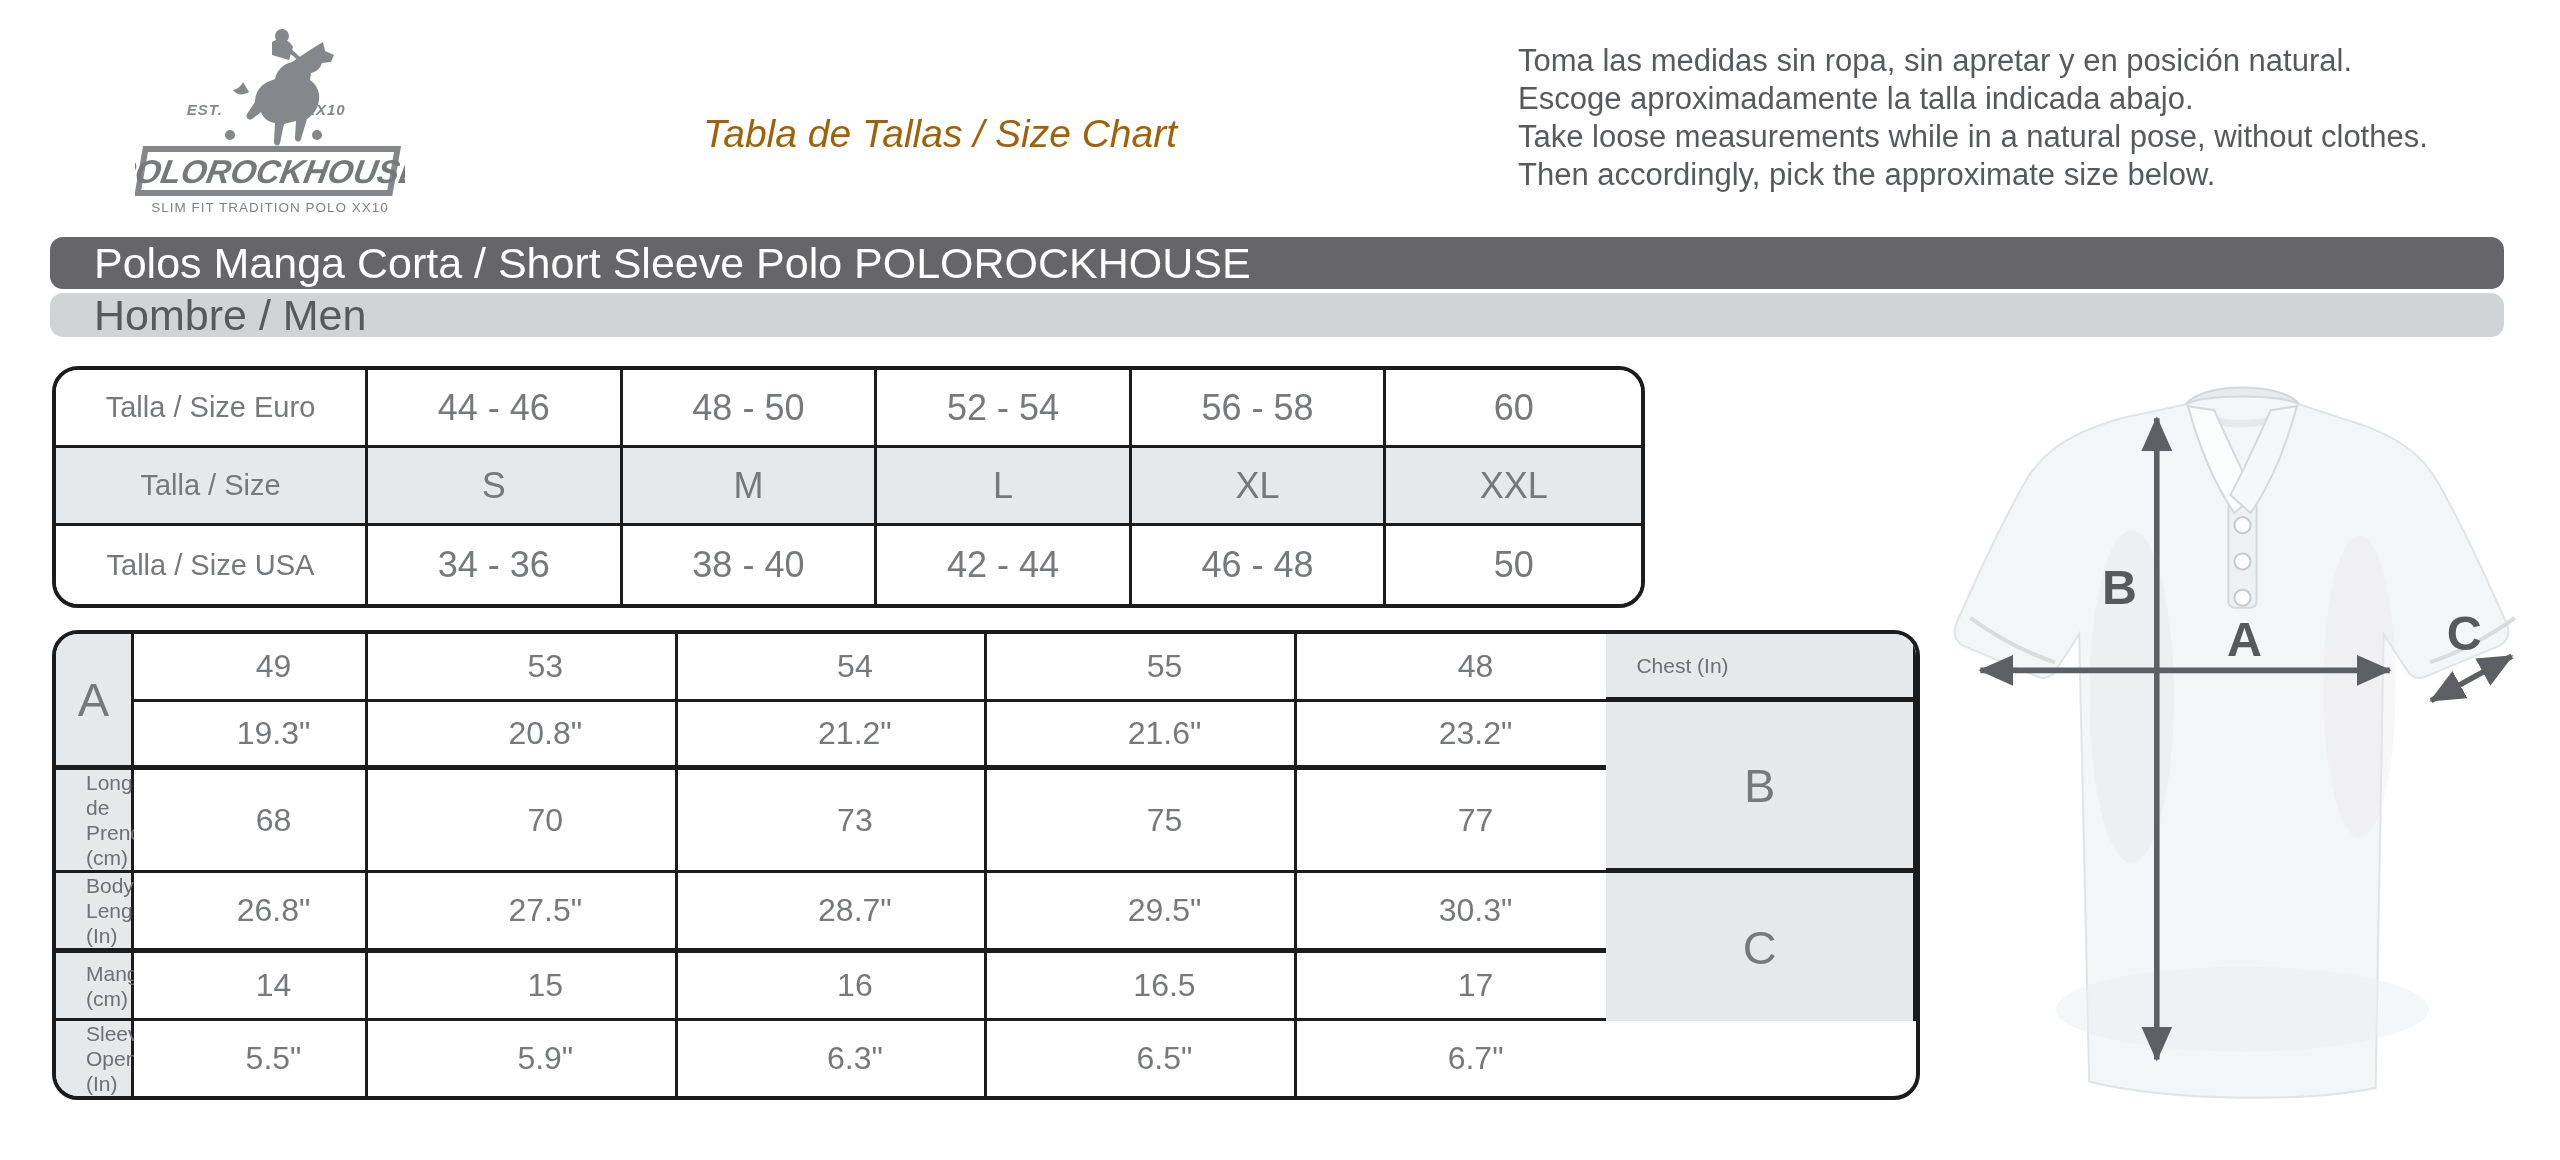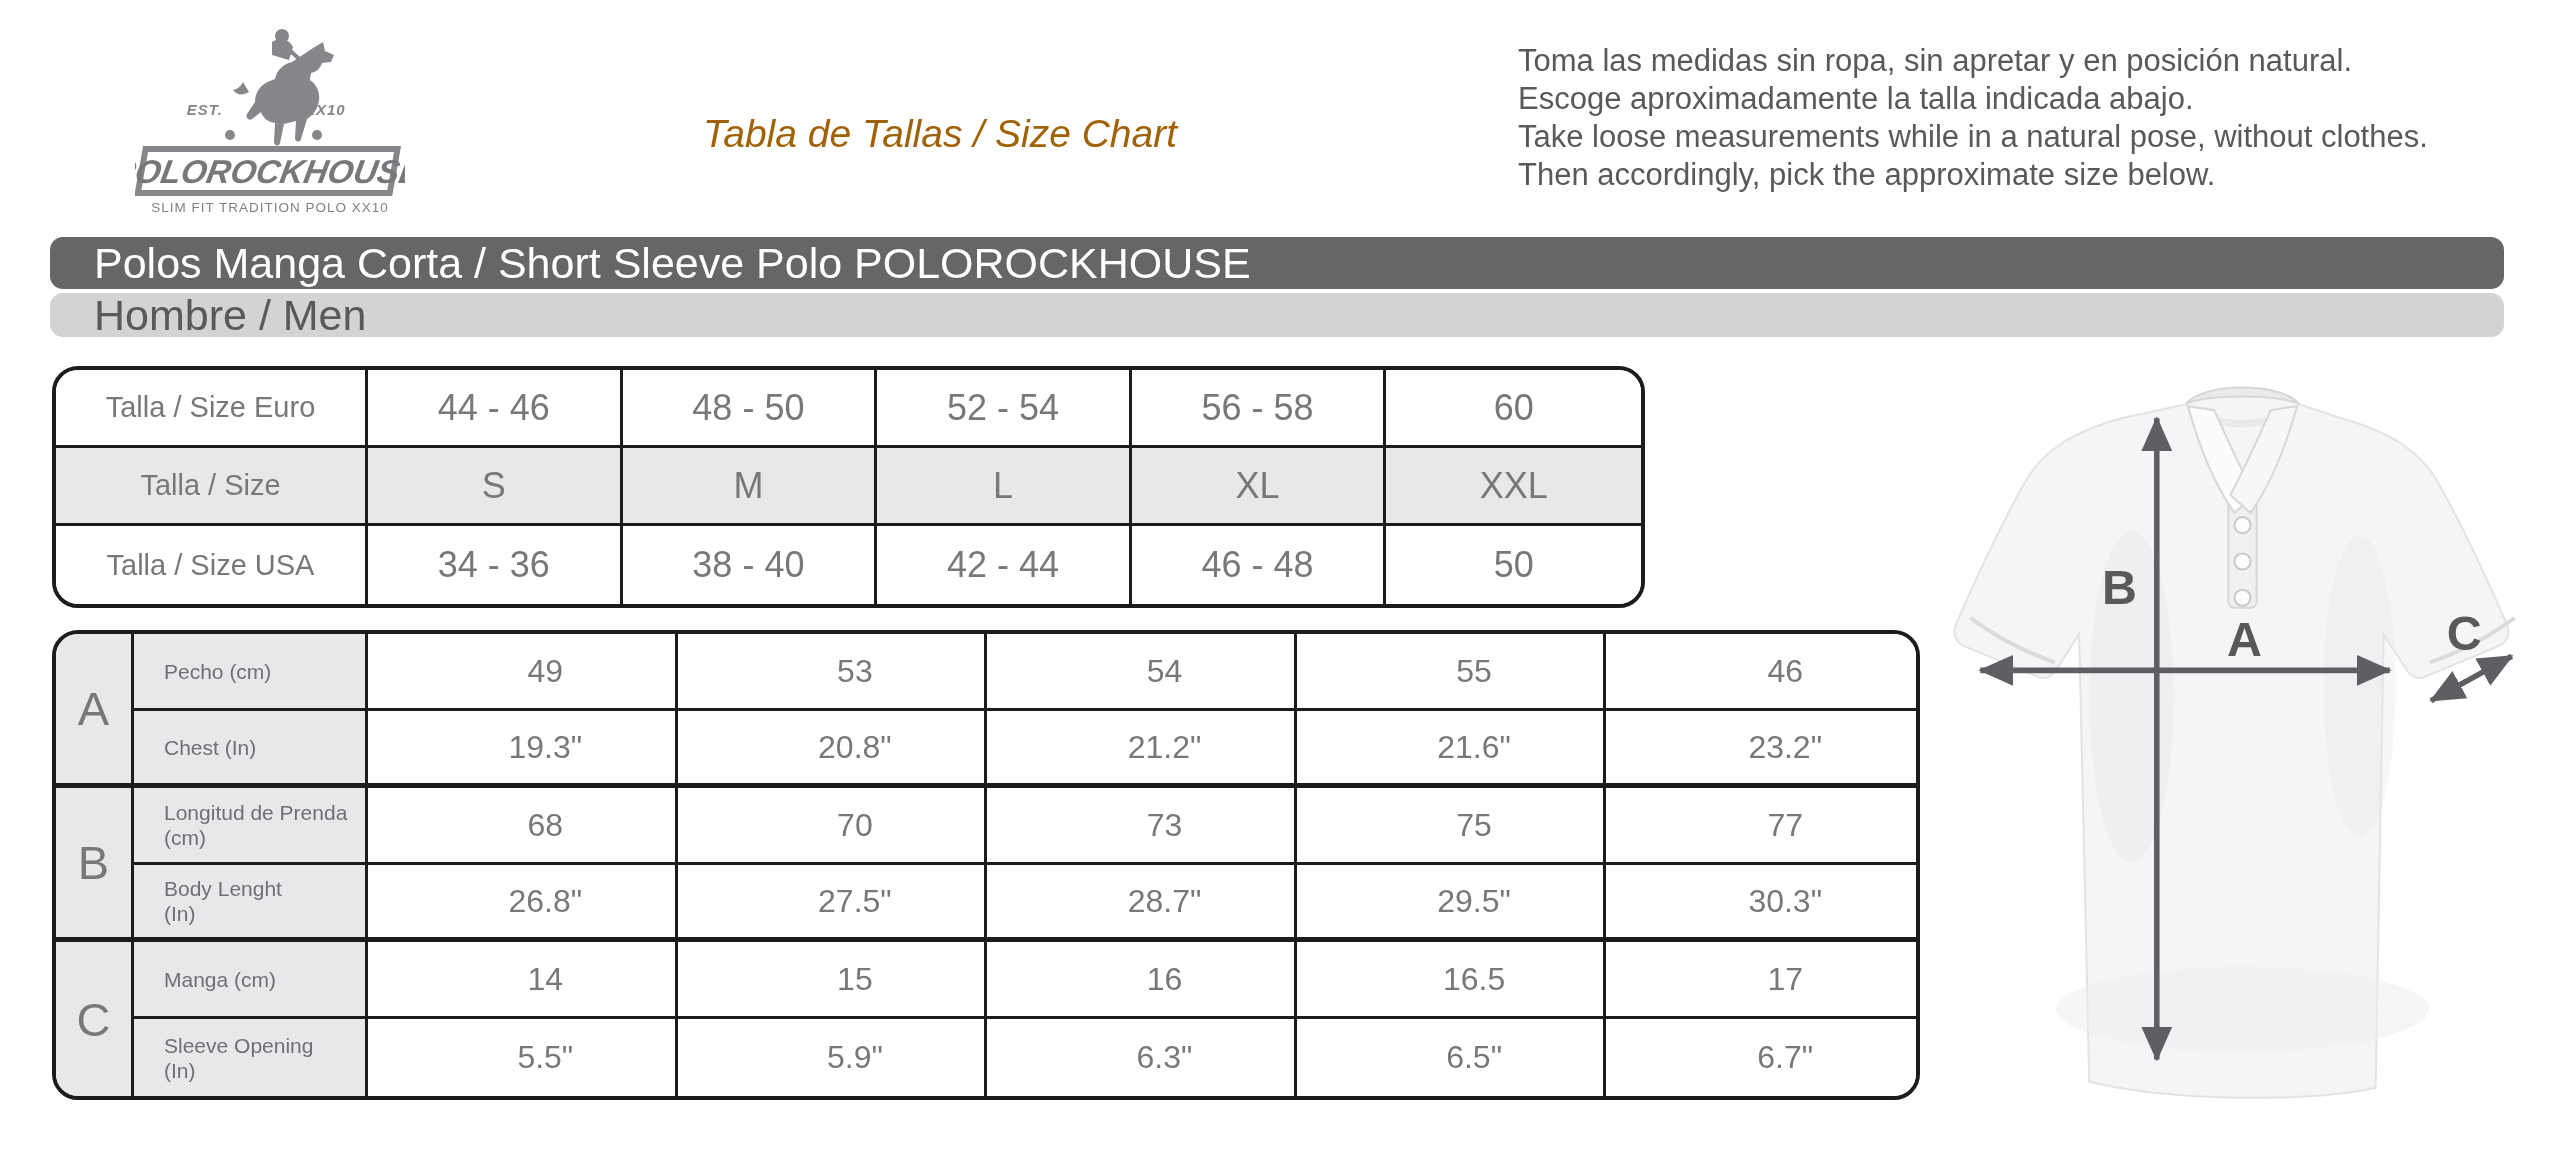--- a/index.html
+++ b/index.html
@@ -105,29 +105,25 @@
     <div class="cell val lastrow">34 - 36</div>
     <div class="cell val lastrow">38 - 40</div>
     <div class="cell val lastrow">42 - 44</div>
     <div class="cell val lastrow">46 - 48</div>
     <div class="cell val lastrow lastcol">50</div>
   </div>
 
   <div class="tbl t2">
 
     <div class="cell abc thick">A</div>
-    <div class="cell mlab">
-      <span>Pecho (cm)</span>
-      <span></span>
-    </div>
     <div class="cell val">49</div>
     <div class="cell val">53</div>
     <div class="cell val">54</div>
     <div class="cell val">55</div>
-    <div class="cell val lastcol">46</div>
+    <div class="cell val lastcol">48</div>
 
     <div class="cell mlab thick">
       <span>Chest  (In)</span>
       <span></span>
     </div>
     <div class="cell val thick">19.3"</div>
     <div class="cell val thick">20.8"</div>
     <div class="cell val thick">21.2"</div>
     <div class="cell val thick">21.6"</div>
     <div class="cell val thick lastcol">23.2"</div>

